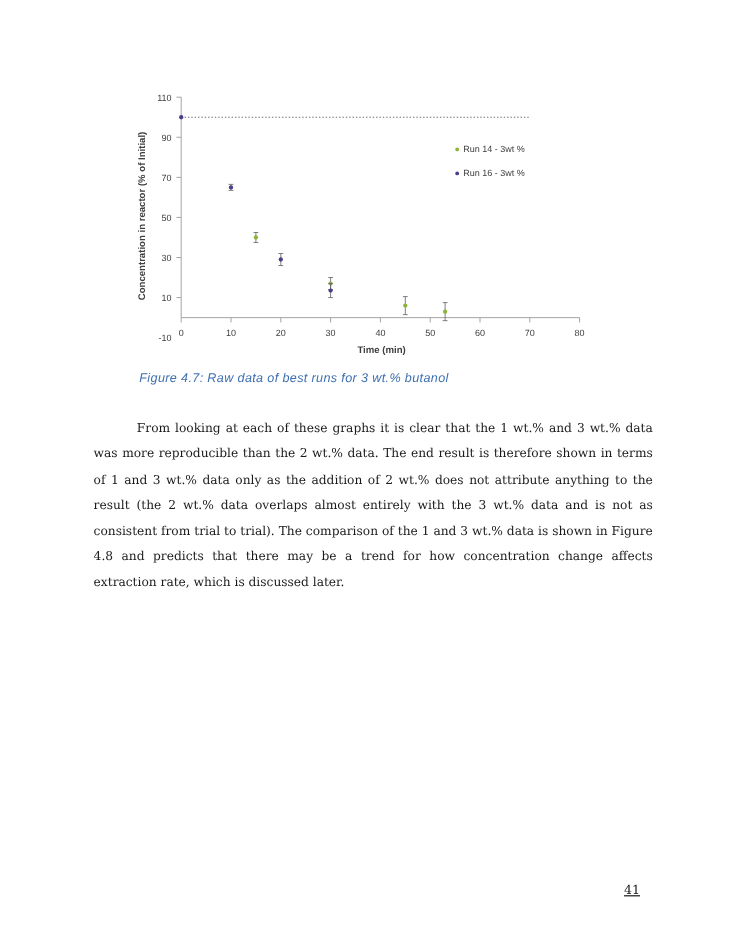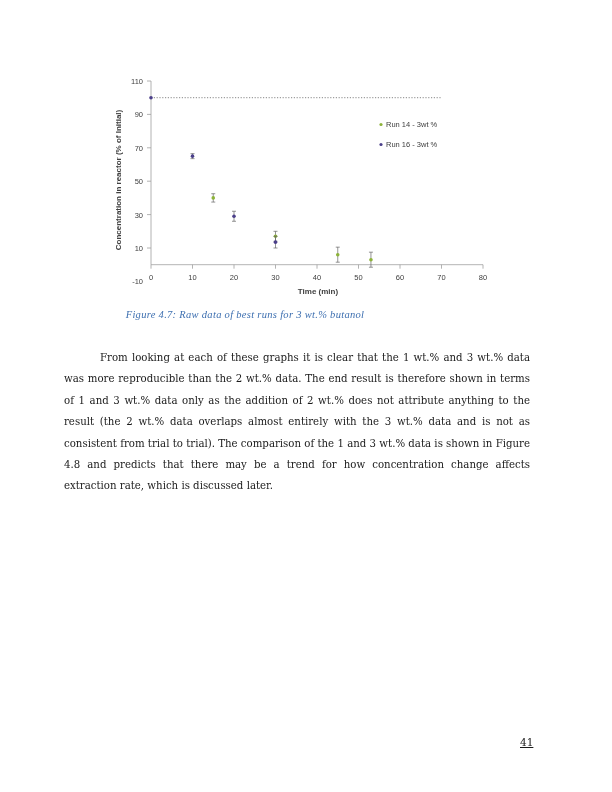--- a/index.html
+++ b/index.html
@@ -2,25 +2,25 @@
 <html><head>
 <meta charset="utf-8">
 <style>
   html, body { margin: 0; padding: 0; background: #ffffff; }
   body { width: 612px; height: 792px; position: relative; overflow: hidden; }
   .page { position: absolute; left: 0; top: 0; width: 612px; height: 792px; background: #fff; }
   #chart { position: absolute; left: 100px; top: 70px; width: 400px; height: 235px; }
   #chart text { font-family: "Liberation Sans", sans-serif; fill: #404040; }
   .caption {
     position: absolute; left: 0; width: 490px; top: 309px; text-align: center;
-    font-family: Liberation Serif, serif; font-style: italic; font-size: 10.5px;
+    font-family: Liberation Sans, sans-serif; font-style: italic; font-size: 10.5px;
     color: #3d6fb0; letter-spacing: 0.3px;
   }
   .body-text {
-    position: absolute; left: 64px; top: 347px; width: 466px;
+    position: absolute; left: 78px; top: 347px; width: 466px;
     font-family: "DejaVu Serif", serif; font-size: 10.2px; line-height: 21.4px;
     color: #1a1a1a; text-align: justify; text-indent: 36px;
   }
   .page-number {
     position: absolute; left: 520px; top: 736px;
     font-family: "DejaVu Serif", serif; font-size: 10.5px; color: #1a1a1a; text-decoration: underline;
   }
 </style>
 </head>
 <body>

